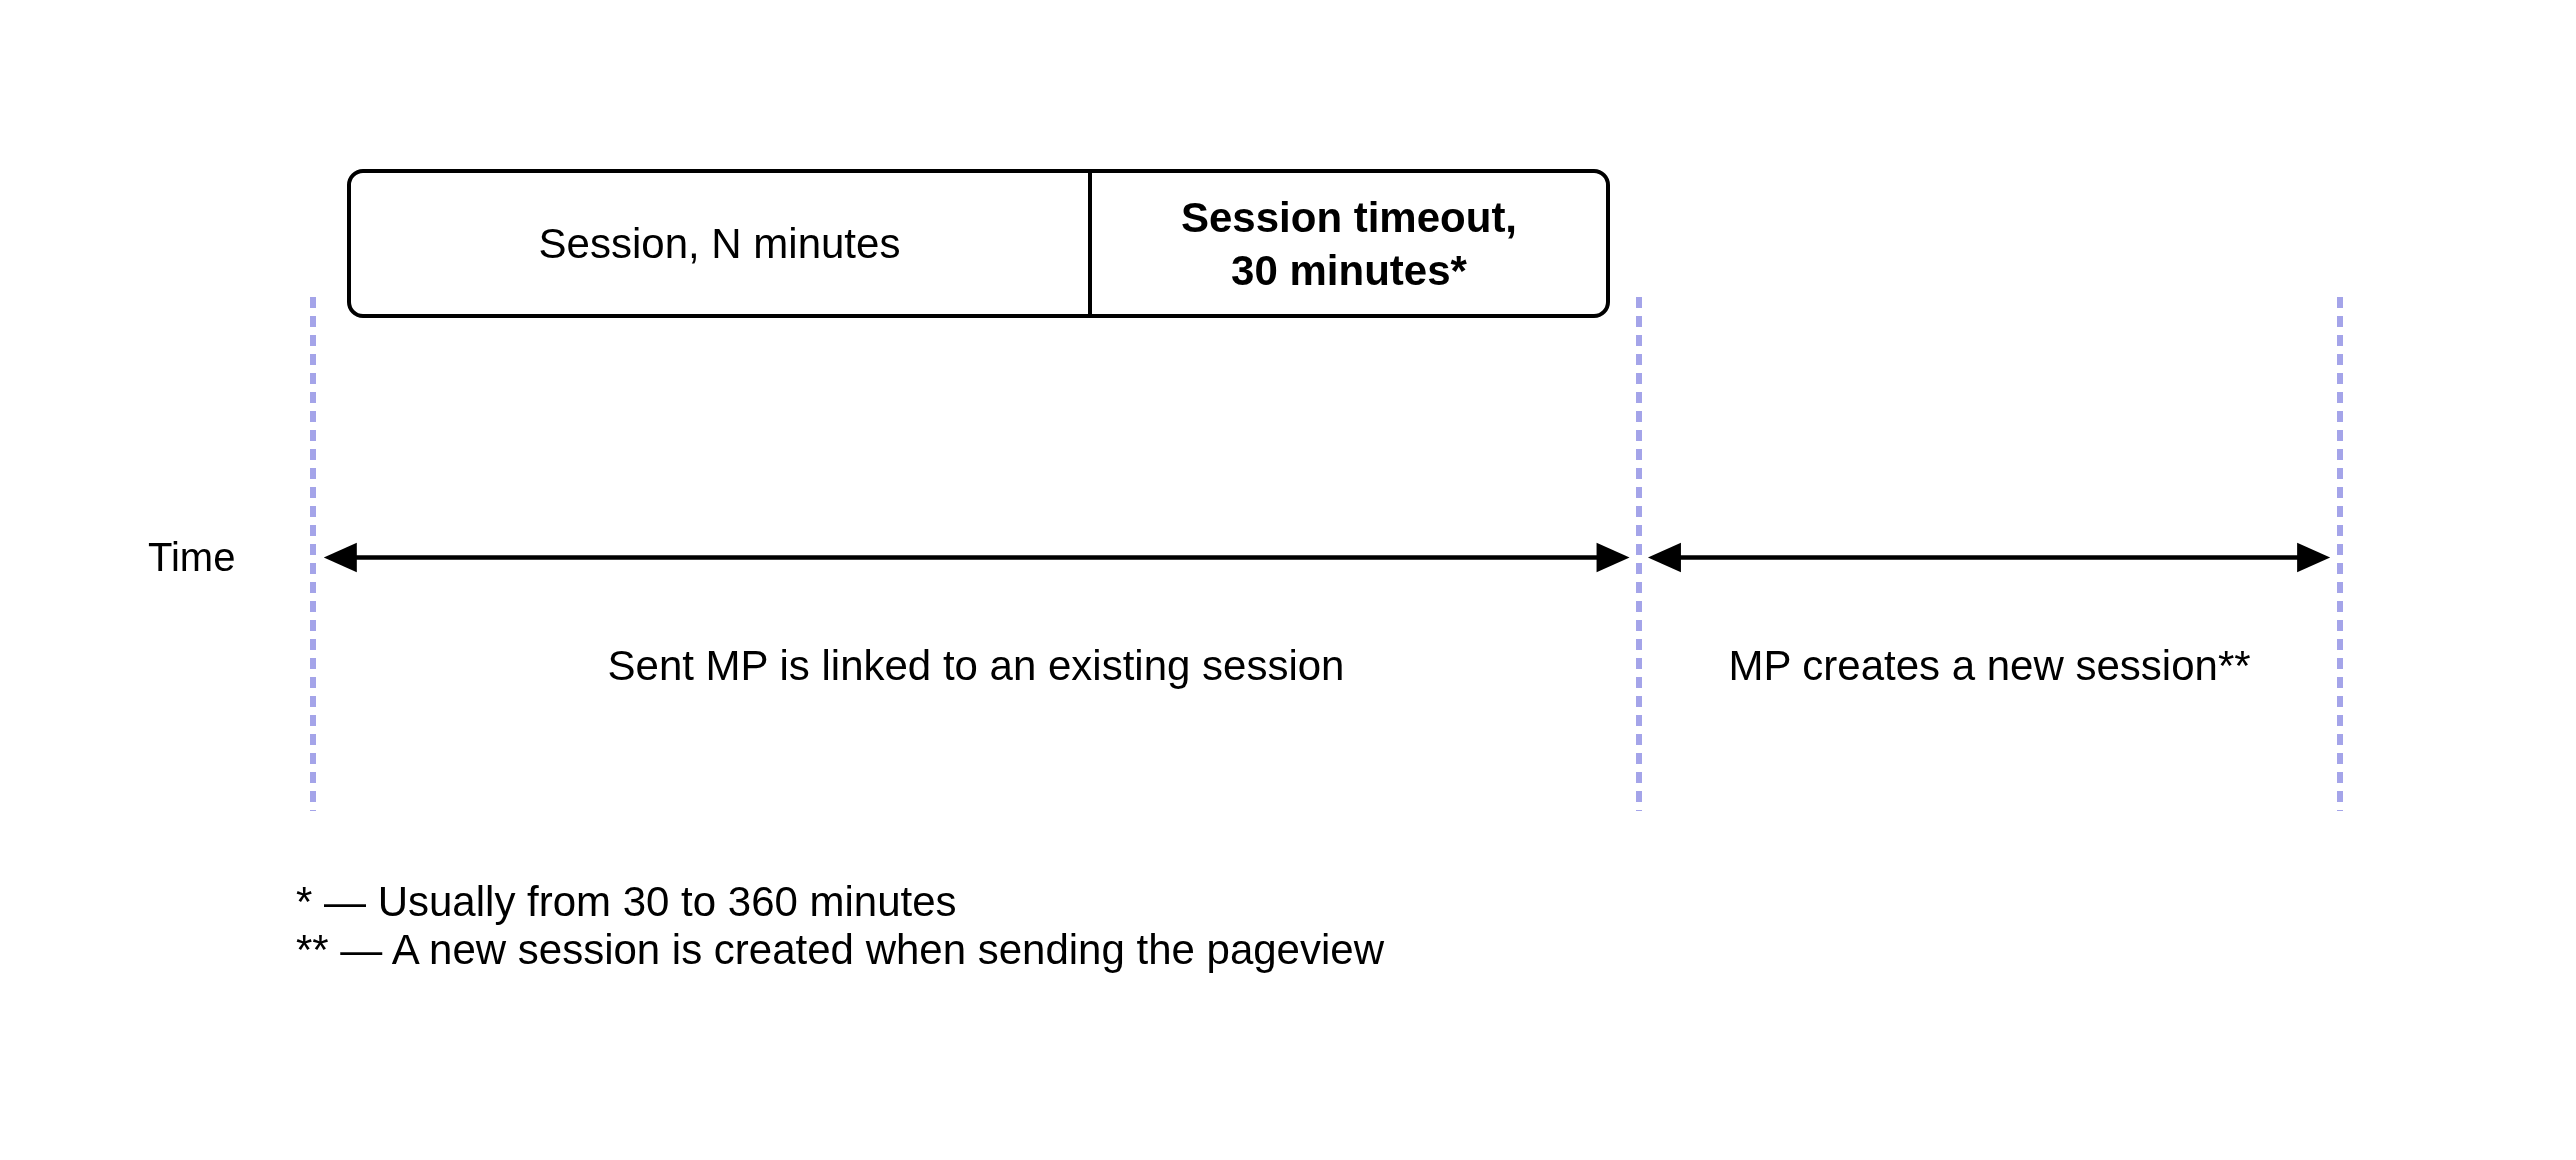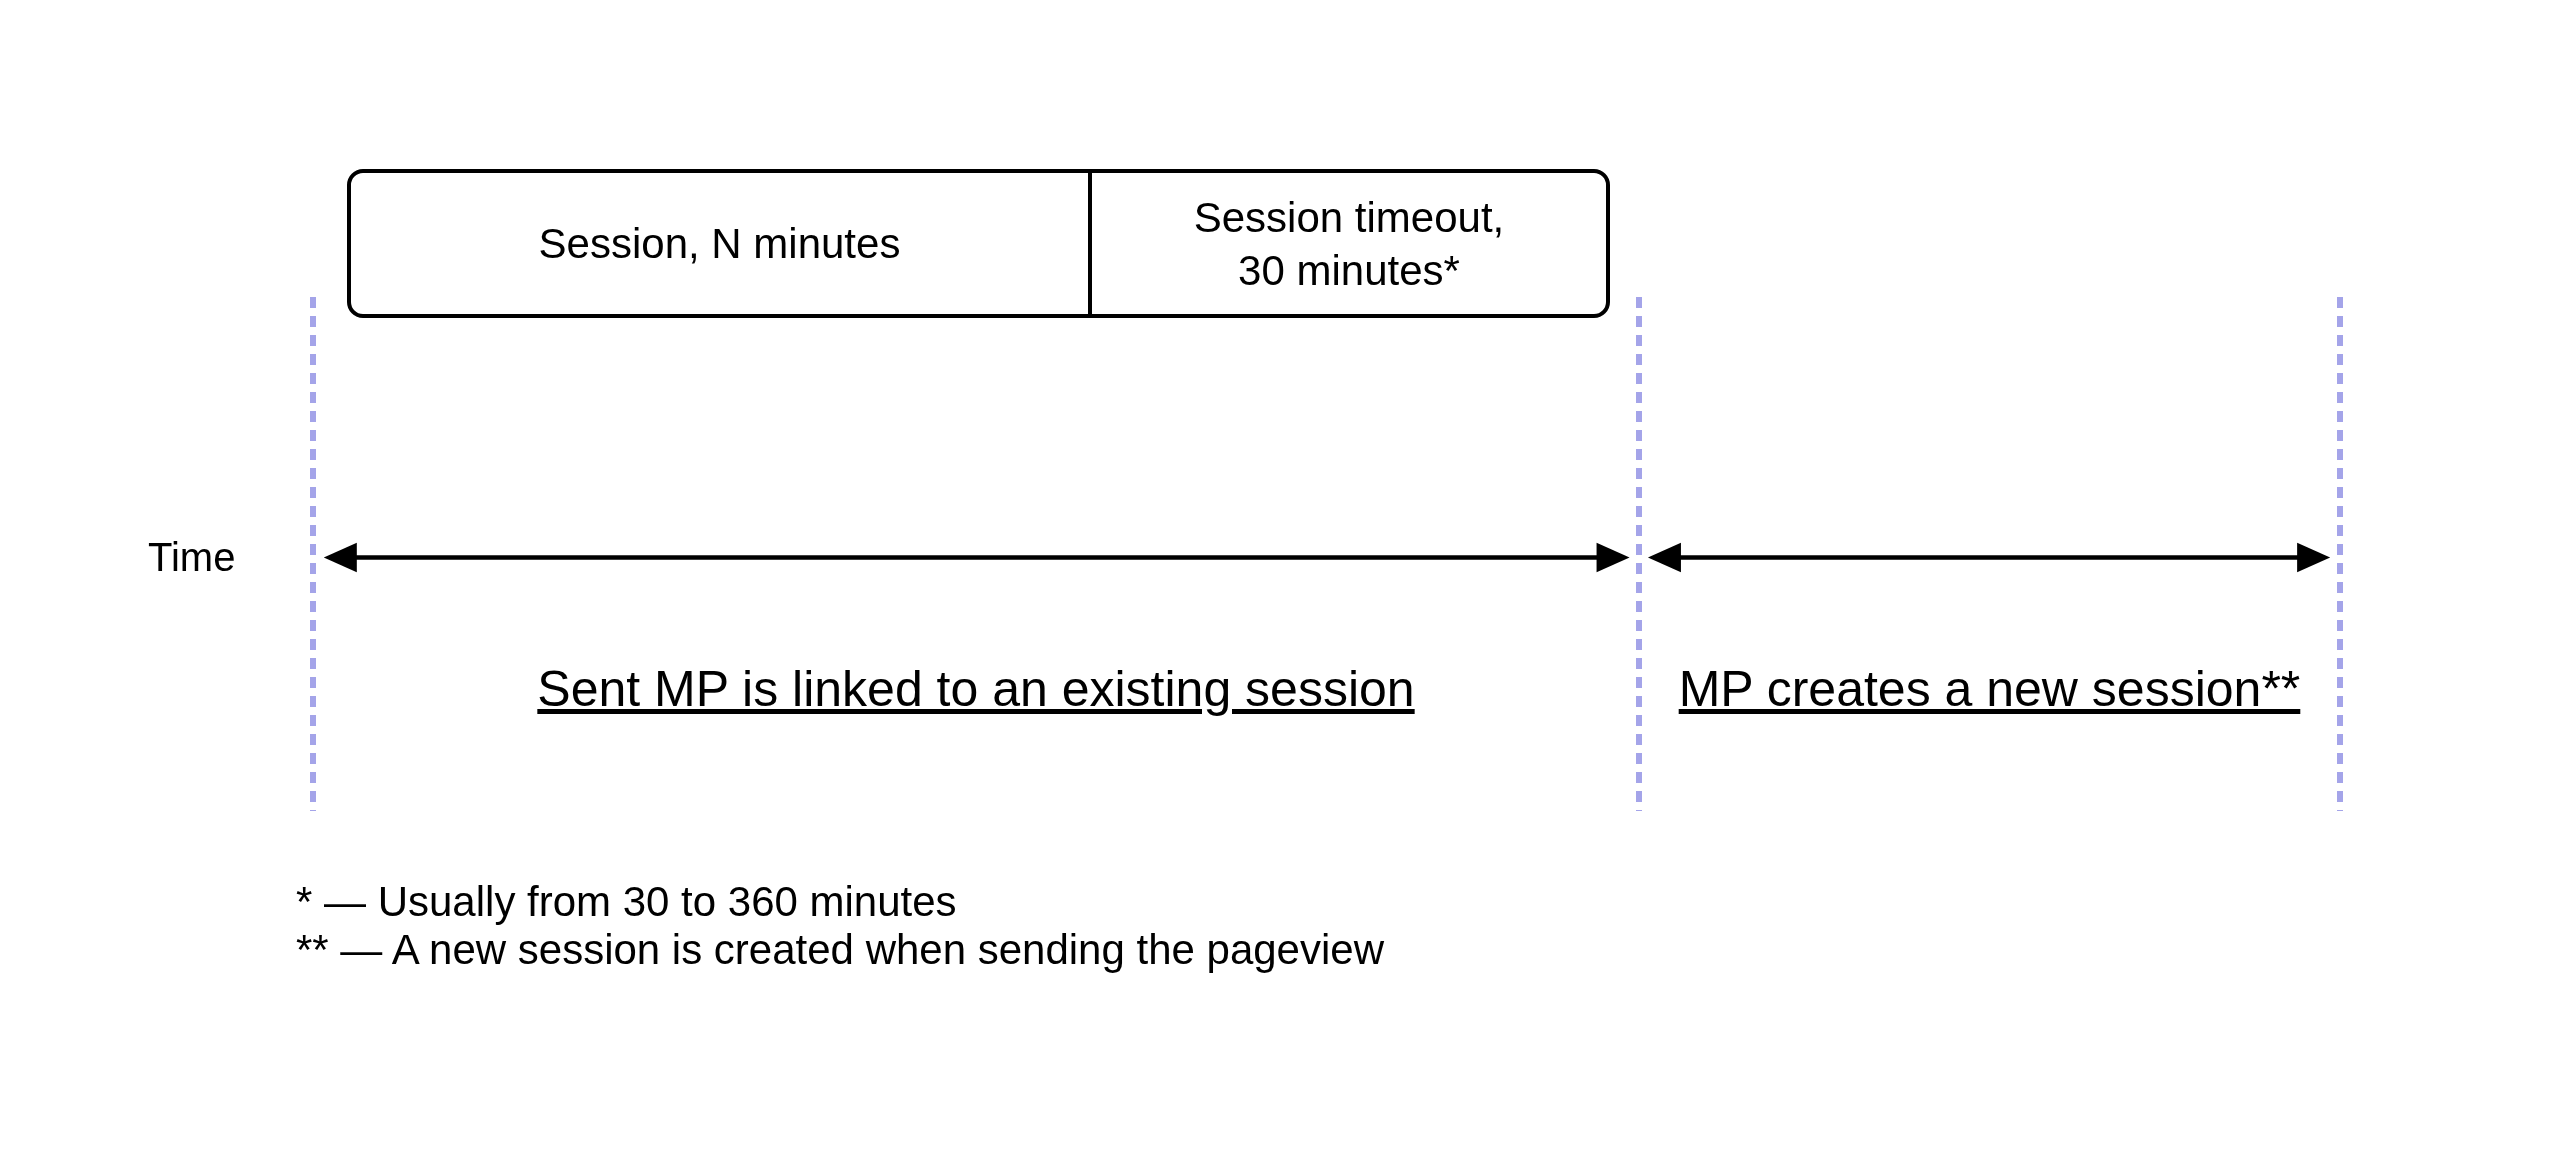--- a/index.html
+++ b/index.html
@@ -36,21 +36,21 @@
   .session-box .cell{
     display:flex;
     align-items:center;
     justify-content:center;
     text-align:center;
     font-size:42px;
     line-height:53px;
     white-space:pre-line;
   }
   .cell-session{ width:737px; flex:0 0 737px; }
-  .cell-timeout{ flex:1 1 auto; border-left:4.6px solid var(--line); }
+  .cell-timeout{ flex:1 1 auto; border-left:4.6px solid var(--line);font-weight:bold; }
 
   
   .dash{
     position:absolute;
     top:297px;
     width:6.4px;
     height:514px;
     background:repeating-linear-gradient(
       to bottom,
       var(--dashed-line) 0px, var(--dashed-line) 11px,
@@ -74,25 +74,24 @@
     left:0; top:0;
     width:2576px; height:1160px;
     pointer-events:none;
   }
   .arrows line{ stroke:var(--line); stroke-width:5px; }
   .arrows polygon{ fill:var(--line); }
 
   
   .region-label{
     position:absolute;
-    top:663px;
-    font-size:50px;
+    top:639px;
+    font-size:42px;
     line-height:53px;
     text-align:center;
-    text-decoration:underline;
   }
   .region-left{ left:313px; width:1326px; }
   .region-right{ left:1639px; width:701px; }
 
   
   .footnotes{
     position:absolute;
     left:296px; top:878px;
     font-size:42px;
     line-height:48px;

